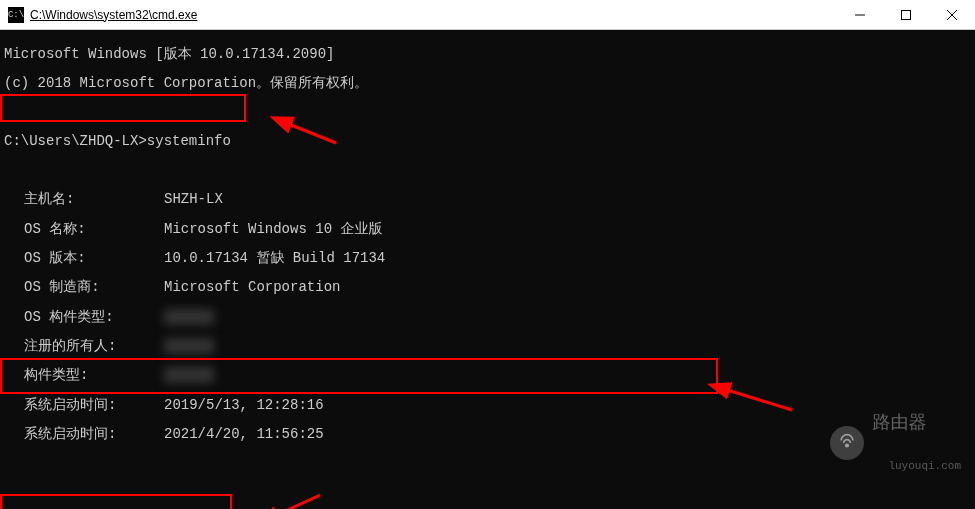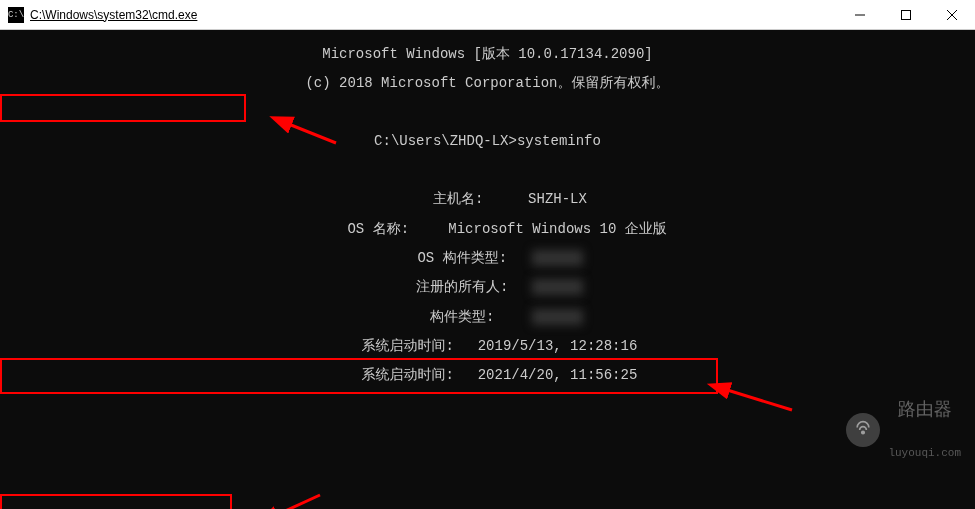--- a/index.html
+++ b/index.html
@@ -60,28 +60,28 @@
       height: 10px;
     }
     .console {
       background: #0c0c0c;
       color: #cccccc;
       padding: 2px 4px;
       height: calc(100% - 30px);
       line-height: 1.05;
       white-space: pre;
       position: relative;
-      text-align: center;
     }
     .line {
       display: block;
     }
     .label {
       display: inline-block;
       width: 140px;
+      margin-left: 20px;
     }
     .redbox {
       border: 2px solid #ff0000;
       position: absolute;
       pointer-events: none;
     }
     .redbox1 {
       left: 0px;
       top: 64px;
       width: 246px;
@@ -102,21 +102,21 @@
     .arrow {
       position: absolute;
       pointer-events: none;
     }
     .arrow svg {
       overflow: visible;
     }
     .watermark {
       position: absolute;
       right: 14px;
-      bottom: 20px;
+      bottom: 7px;
       display: flex;
       align-items: center;
       color: #888;
       opacity: 0.7;
     }
     .watermark-icon {
       width: 34px;
       height: 34px;
       border-radius: 50%;
       background: #555;
@@ -126,20 +126,21 @@
       margin-right: 8px;
       color: #ddd;
     }
     .watermark-text {
       font-family: "Microsoft YaHei", sans-serif;
       font-size: 18px;
     }
     .watermark-sub {
       font-size: 11px;
       color: #777;
+      margin-left: 16px;
     }
     .blurred {
       filter: blur(5px);
       background: #333;
       color: #333;
     }
     .vgap {
       height: 14px;
     }
   </style>
@@ -170,20 +171,22 @@
 </div>
 
 <div class="console">
 <span class="line">Microsoft Windows [版本 10.0.17134.2090]</span>
 <span class="line">(c) 2018 Microsoft Corporation。保留所有权利。</span>
 <div class="vgap"></div>
 <span class="line">C:\Users\ZHDQ-LX&gt;systeminfo</span>
 <div class="vgap"></div>
 <span class="line"><span class="label">主机名:</span><span>SHZH-LX</span></span>
 <span class="line"><span class="label">OS 名称:</span><span>Microsoft Windows 10 企业版</span></span>
+<span class="line"><span class="label">OS 版本:</span><span>10.0.17134 暂缺 Build 17134</span></span>
+<span class="line"><span class="label">OS 制造商:</span><span>Microsoft Corporation</span></span>
 <span class="line"><span class="label">OS 构件类型:</span><span class="blurred">      </span></span>
 <span class="line"><span class="label">注册的所有人:</span><span class="blurred">      </span></span>
 <span class="line"><span class="label">构件类型:</span><span class="blurred">      </span></span>
 <span class="line"><span class="label">系统启动时间:</span><span>2019/5/13, 12:28:16</span></span>
 <span class="line"><span class="label">系统启动时间:</span><span>2021/4/20, 11:56:25</span></span>
 
 
 
 
 

